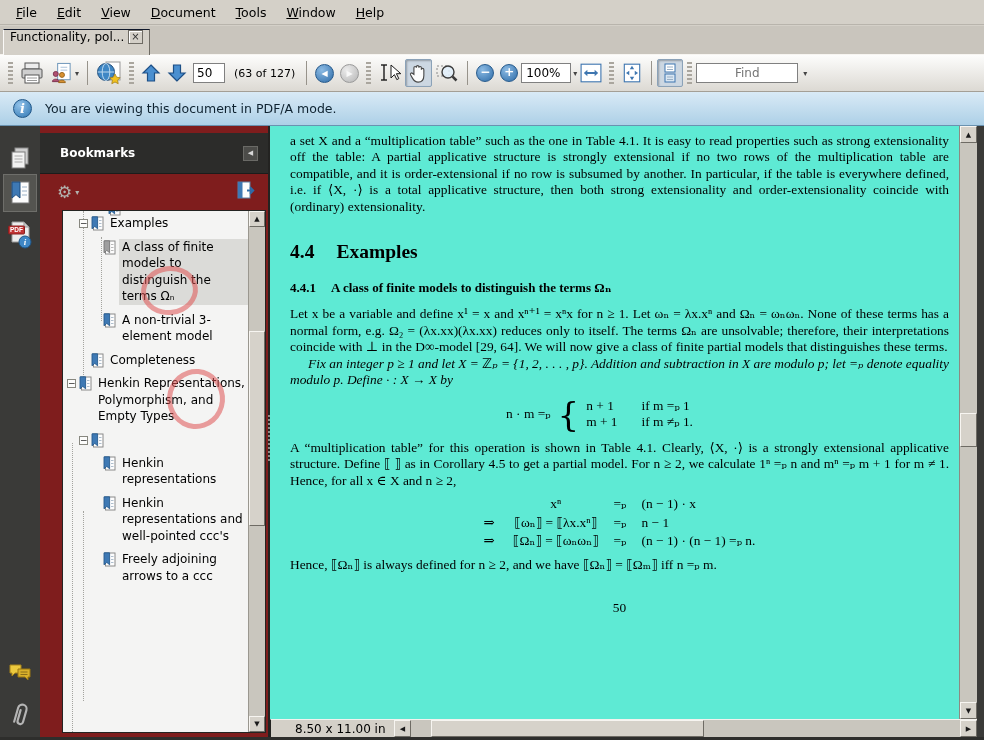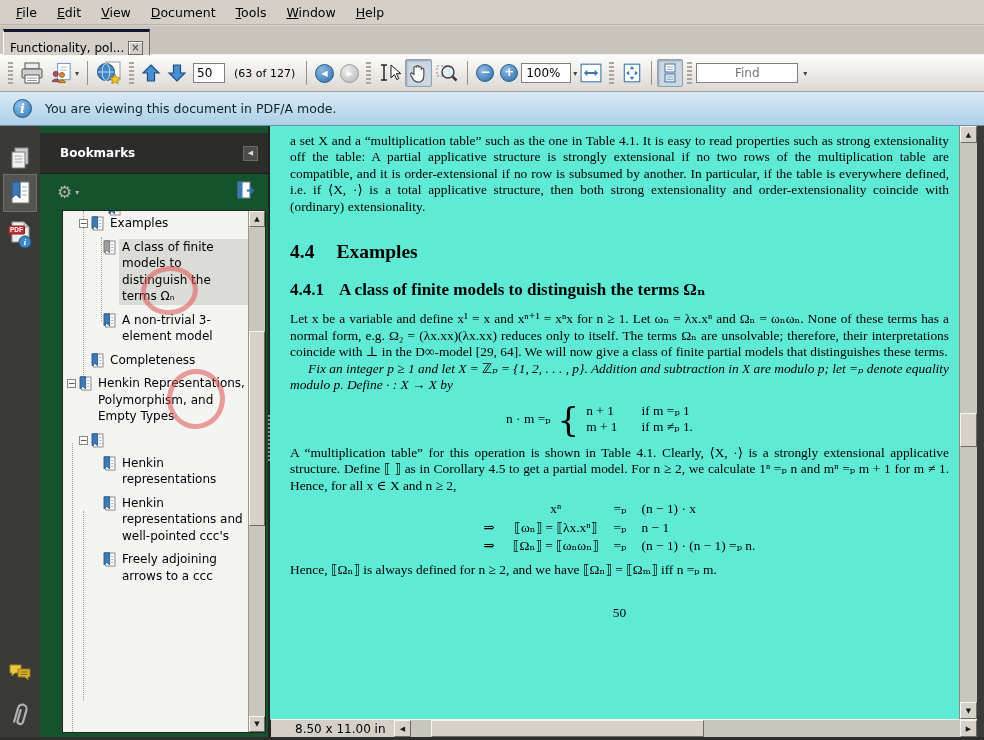--- a/index.html
+++ b/index.html
@@ -10,22 +10,22 @@
   
   .menubar { position:absolute; top:0; left:0; right:0; height:25px; background:#d4d0c8;
              display:flex; align-items:center; padding-left:6px; border-bottom:1px solid #b8b4ac; }
   .mi { padding:3px 10px; font-size:12.5px; }
   .mi u { text-decoration:underline; }
 
   
   .tabbar { position:absolute; top:26px; left:0; right:0; height:29px; background:#c9c5bd;
             border-bottom:1px solid #f7f5f1; }
   .tab { position:absolute; left:3px; top:3px; width:147px; height:26px; background:#d4d0c8;
-         border-top:3px solid #0f172a; border-left:1px solid #fbfaf8; border-right:1px solid #6e6b64;
-         display:flex; align-items:flex-end; padding:0 6px; font-size:12px; }
+         border-top:1px solid #0f172a; border-left:1px solid #fbfaf8; border-right:1px solid #6e6b64;
+         display:flex; align-items:flex-start; padding:0 6px; font-size:12px; }
   .tab-close { margin-left:auto; width:15px; height:14px; background:#d4d0c8;
                border:1px solid #6e6b64; box-shadow:inset 1px 1px 0 #fff;
                font-size:10px; line-height:12px; text-align:center; color:#333; }
 
   
   .toolbar { position:absolute; top:55px; left:0; right:0; height:37px;
              background:linear-gradient(#fdfdfc,#dcd9d3); border-bottom:1px solid #a49f96;
              display:flex; align-items:center; padding:0 4px; }
   .grip { width:5px; height:22px; margin:0 4px; flex:none;
           background:repeating-linear-gradient(to bottom,#aaa69e 0 2px,transparent 2px 4px); }
@@ -61,21 +61,21 @@
                 display:flex; align-items:center; justify-content:center; }
 
   
   .rail { position:absolute; left:0; top:126px; width:40px; bottom:3px; background:#3a3a38; }
   .rail-btn { position:absolute; left:3px; width:34px; height:34px;
               display:flex; align-items:center; justify-content:center; }
   .rail-btn.selected { background:#545450; border:1px solid #6e6e6a; }
 
   
   .panel { position:absolute; left:40px; top:126px; width:230px; bottom:3px;
-           background:#14532d; border-right:2px solid #232321; }
+           background:#7f1d1d; border-right:2px solid #232321; }
   .panel-titlebar { position:absolute; top:7px; left:0; right:0; height:41px; background:#2c2c2a;
                     border-bottom:1px solid #1c1c1b; color:#fff; font-size:12px; font-weight:bold;
                     display:flex; align-items:center; padding:0 10px 0 20px; }
   .panel-collapse { margin-left:auto; width:15px; height:15px; background:#4c4c49;
                     border:1px solid #6a6a66; color:#d8d8d8; font-size:7px;
                     display:flex; align-items:center; justify-content:center; }
   .panel-toolbar { position:absolute; top:48px; left:0; right:0; height:36px;
                    display:flex; align-items:center; padding:0 10px 0 17px; }
   .gear { color:#b2b2ae; font-size:17px; line-height:1; }
   .gear-caret { color:#b2b2ae; font-size:8px; margin-left:3px; }
@@ -110,21 +110,21 @@
   .tree-scroll .thumb { position:absolute; left:0; right:0; top:120px; height:195px; }
 
   
   .docarea { position:absolute; left:270px; top:126px; width:689px; bottom:21px;
              background:#5eead4; overflow:hidden; }
   .docpage { padding:7px 10px 0 20px; font-family:"Liberation Serif","DejaVu Serif","DejaVu Sans",serif;
              font-size:13.4px; line-height:1.23; color:#000; }
   .p { text-align:justify; }
   .p.ind { text-indent:18px;font-style:italic; }
   .h1 { display:flex; gap:22px; font-size:19.5px; font-weight:bold; margin:25px 0 15px; }
-  .h2 { display:flex; gap:15px; font-size:17px; font-weight:bold; margin:16px 0 10px; }
+  .h2 { display:flex; gap:15px; font-size:13px; font-weight:bold; margin:16px 0 10px; }
   .cases { display:flex; justify-content:center; align-items:center; gap:7px; margin:9px 0 9px -40px; }
   .brace { font-family:"DejaVu Serif","DejaVu Sans",serif; font-size:34px; font-weight:200; line-height:.9; }
   .case-grid { display:grid; grid-template-columns:auto auto; column-gap:24px; }
   .eqs { margin:6px auto 6px auto; border-collapse:collapse; }
   .eqs td { padding:1px 9px; font-size:13.4px; }
   .eqs .lhs { text-align:center; }
   .eqs .rel { text-align:center; padding:1px 6px; }
   .pageno { text-align:center; margin-top:27px; }
 
   .vscroll { position:absolute; left:959px; top:126px; width:18px; height:593px;

